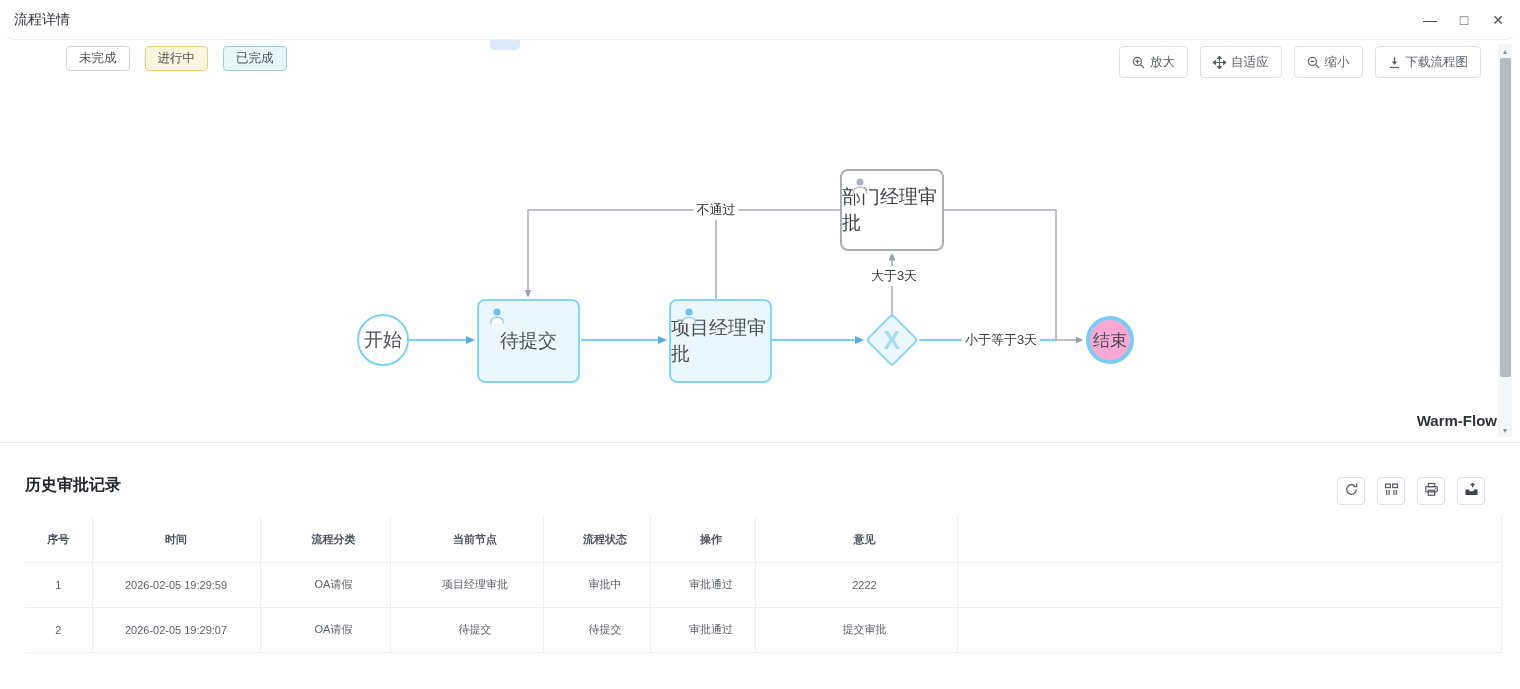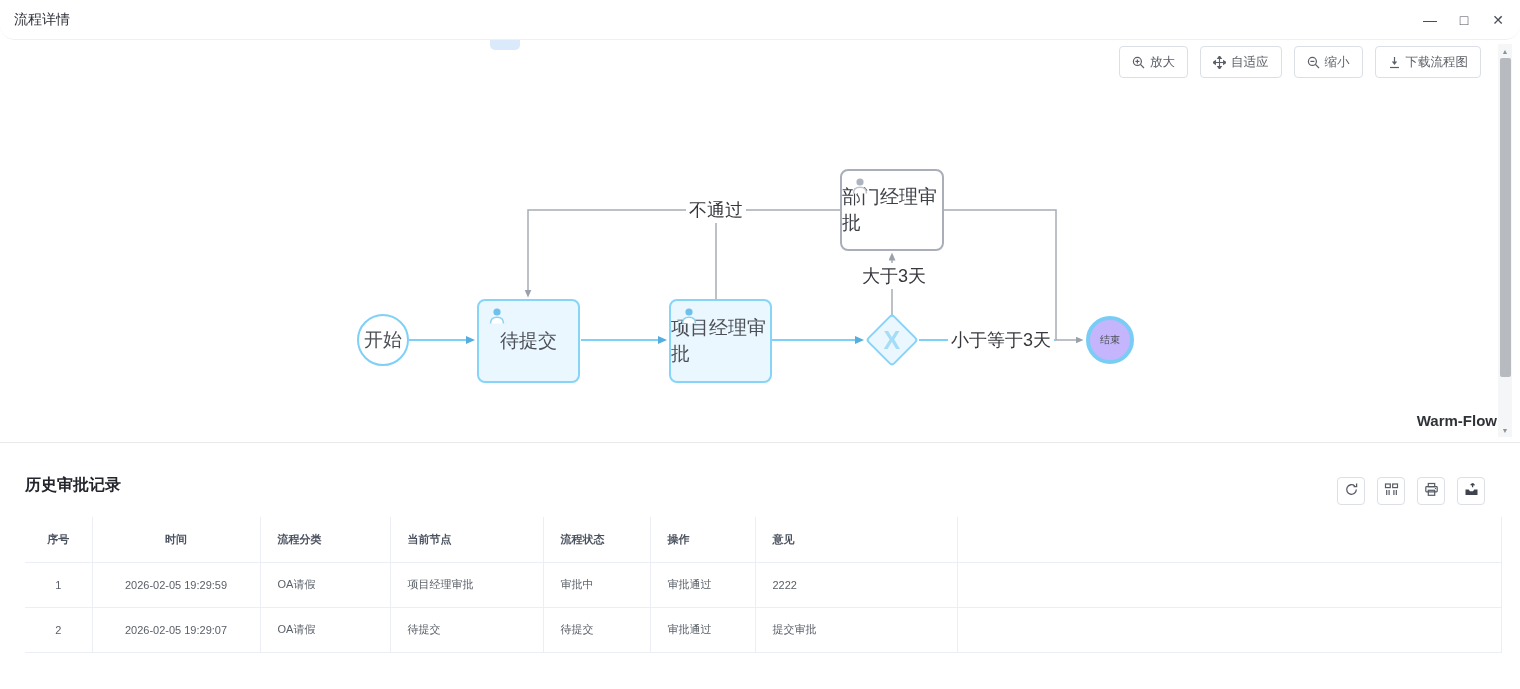--- a/index.html
+++ b/index.html
@@ -31,56 +31,56 @@
     font-size:12.5px; color:#5b5f66; background:#fff; border:1px solid #dcdfe6; border-radius:4px; cursor:pointer; }
   .tool-btn svg { display:block; }
 
   svg.edges { position:absolute; left:0; top:0; pointer-events:none; }
 
   .node { position:absolute; display:flex; align-items:center; justify-content:center;
     font-size:19px; color:#4c4f56; }
   .node.circle-start { left:357px; top:274px; width:52px; height:52px; border-radius:50%;
     background:#fff; border:2px solid #7fd0f7; }
   .node.circle-end { left:1086px; top:276px; width:48px; height:48px; border-radius:50%;
-    background:#c4b5fd; border:4px solid #79cdf5; font-size:10px; }
+    background:#f9a8d4; border:4px solid #79cdf5; font-size:17px; }
   .node.task { width:103px; height:84px; border-radius:8px; background:#eaf7fe;
     border:2px solid #86d4f7; }
   .node.task .person { position:absolute; left:8px; top:6px; }
   .node.task.t1 { left:477px; top:259px; }
   .node.task.t2 { left:669px; top:259px; }
   .node.task.gray { left:840px; top:129px; width:104px; height:82px;
     background:#fff; border:2px solid #a9aeb8; color:#3d4047; }
   .gateway { position:absolute; left:873px; top:281px; width:38px; height:38px;
     background:#eaf7fe; border:2px solid #86d4f7; border-radius:4px; transform:rotate(45deg);
     display:flex; align-items:center; justify-content:center; }
   .gateway .x { transform:rotate(-45deg); font-size:25px; font-weight:700; color:#a5dcf6; line-height:1; }
 
   .edge-label { position:absolute; transform:translate(-50%,-50%); background:#fff;
-    padding:1px 3px; font-size:18px; color:#36383d; white-space:nowrap; z-index:3; }
+    padding:1px 3px; font-size:13px; color:#36383d; white-space:nowrap; z-index:3; }
 
   .watermark { position:absolute; right:23px; top:372px; font-size:15px; font-weight:700; color:#2f3237; }
 
   .scrollbar { position:absolute; left:1498px; top:4px; width:14px; height:393px; background:#f5f6f7; }
   .scrollbar .up { position:absolute; top:1px; left:0; width:14px; height:12px;
     display:flex; align-items:center; justify-content:center; font-size:7px; color:#8d9199; }
   .scrollbar .thumb { position:absolute; top:14px; left:1.5px; width:11px; height:319px;
     background:#b7babf; border-radius:2px; }
   .scrollbar .down { position:absolute; bottom:1px; left:0; width:14px; height:12px;
     display:flex; align-items:center; justify-content:center; font-size:7px; color:#8d9199; }
 
   
   .history { position:relative; width:1520px; height:246px; background:#fff;text-decoration:underline; }
   .history-title { position:absolute; left:25px; top:32px; font-size:16px; font-weight:700; color:#22252b; }
   .table-actions { position:absolute; right:35px; top:34px; display:flex; gap:12px; }
   .icon-btn { width:28px; height:28px; display:flex; align-items:center; justify-content:center;
     background:#fff; border:1px solid #dcdfe6; border-radius:4px; cursor:pointer; }
 
   table.history-table { position:absolute; left:25px; top:74px; width:1477px;
     border-collapse:collapse; table-layout:fixed; font-size:11px; }
-  .history-table th, .history-table td { height:45px; padding:0 0 0 17px; text-align:left;
+  .history-table th, .history-table td { height:45px; padding:0 0 0 17px; text-align:center;
     border-bottom:1px solid #ebeef5; border-right:1px solid #ebeef5; overflow:hidden; white-space:nowrap; }
   .history-table th { color:#4b5260; font-weight:700; }
   .history-table td { color:#5a6068; }
   .history-table th.c-center, .history-table td.c-center { text-align:center; padding:0; }
   .history-table .filler { border-right:1px solid #ebeef5; }
 </style>
 </head>
 <body>
 
 <div class="app">
@@ -90,20 +90,25 @@
     <div class="win-controls">
       <button class="win-btn">—</button>
       <button class="win-btn">□</button>
       <button class="win-btn">✕</button>
     </div>
   </div>
 
   <div class="diagram-panel">
     <div class="tab-handle"></div>
 
+    <div class="legend">
+      <div class="legend-btn">未完成</div>
+      <div class="legend-btn active">进行中</div>
+      <div class="legend-btn done">已完成</div>
+    </div>
 
     <div class="zoom-toolbar">
       <button class="tool-btn">
         <span>
             <svg width="13" height="13" viewBox="0 0 13 13" fill="none" stroke="#5b5f66" stroke-width="1.2">
               <circle cx="5.4" cy="5.4" r="4"></circle>
               <line x1="8.4" y1="8.4" x2="12" y2="12"></line>
               <line x1="3.4" y1="5.4" x2="7.4" y2="5.4"></line>
               <line x1="5.4" y1="3.4" x2="5.4" y2="7.4"></line>
             </svg>

